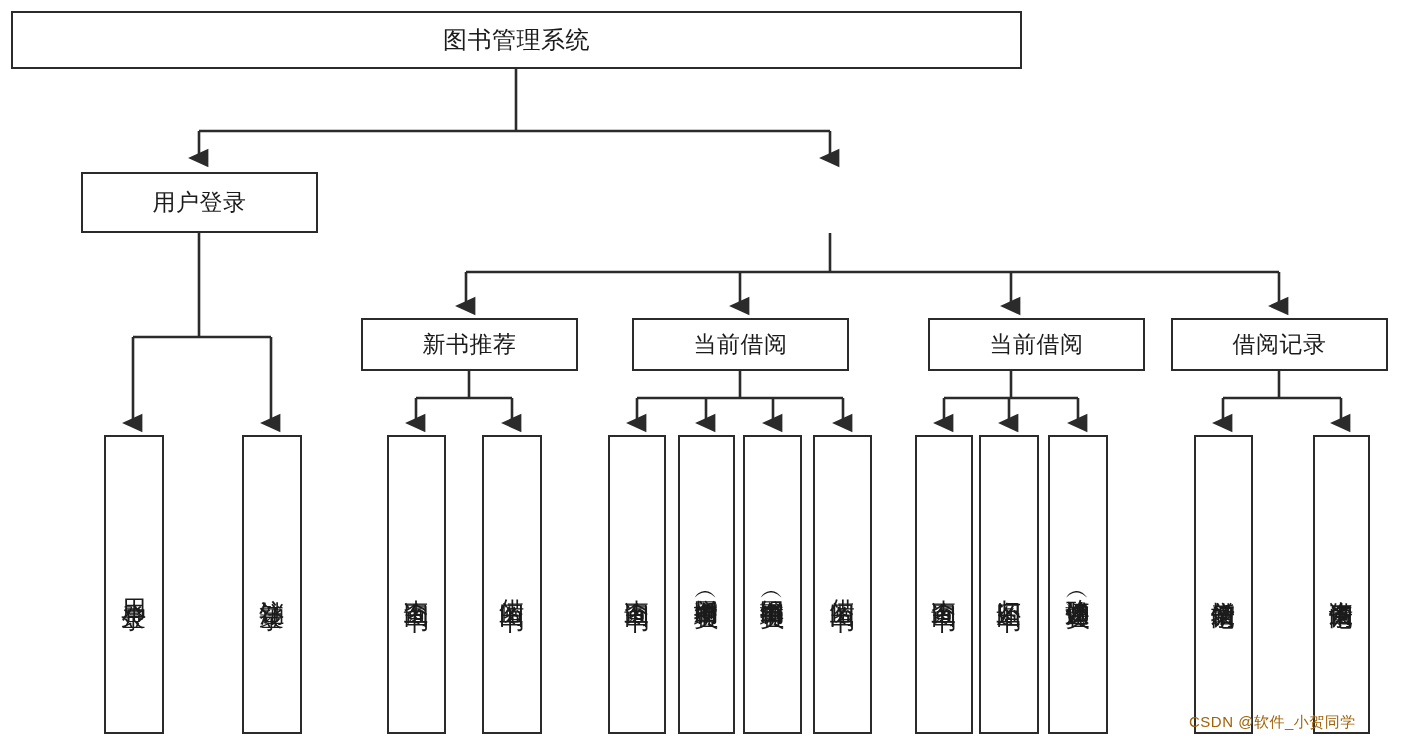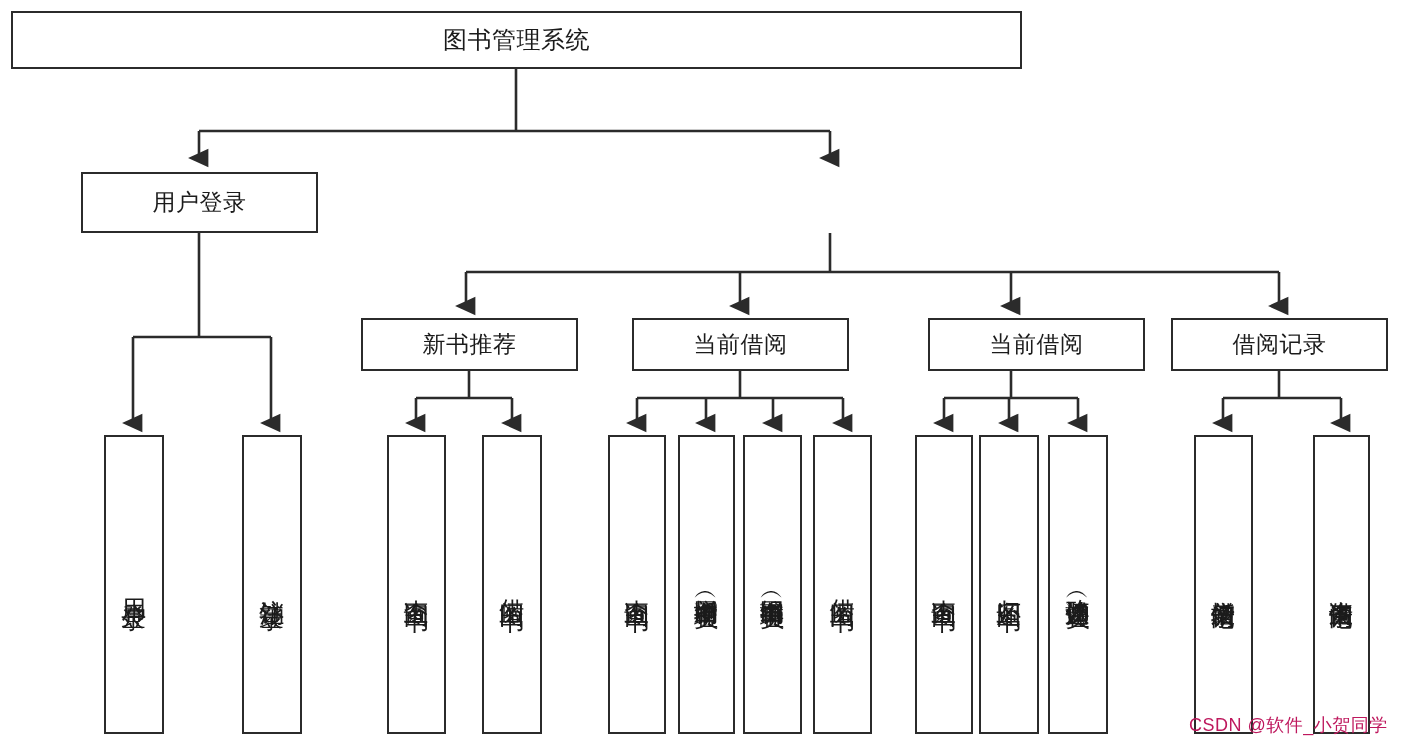--- a/index.html
+++ b/index.html
@@ -60,22 +60,22 @@
     font-size: 25px;
     line-height: 1.05;
     letter-spacing: 3px;
   }
   .node.vert.tight .label {
     font-size: 24px;
     letter-spacing: 1px;
   }
   .watermark {
     position: absolute;
-    color: #be185d;
-    font-size: 18px;
+    color: #a16207;
+    font-size: 15px;
     letter-spacing: 0.5px;
     white-space: nowrap;
     user-select: none;
   }
 </style>
 </head>
 <body>
 
 <div id="diagram-root">
 

